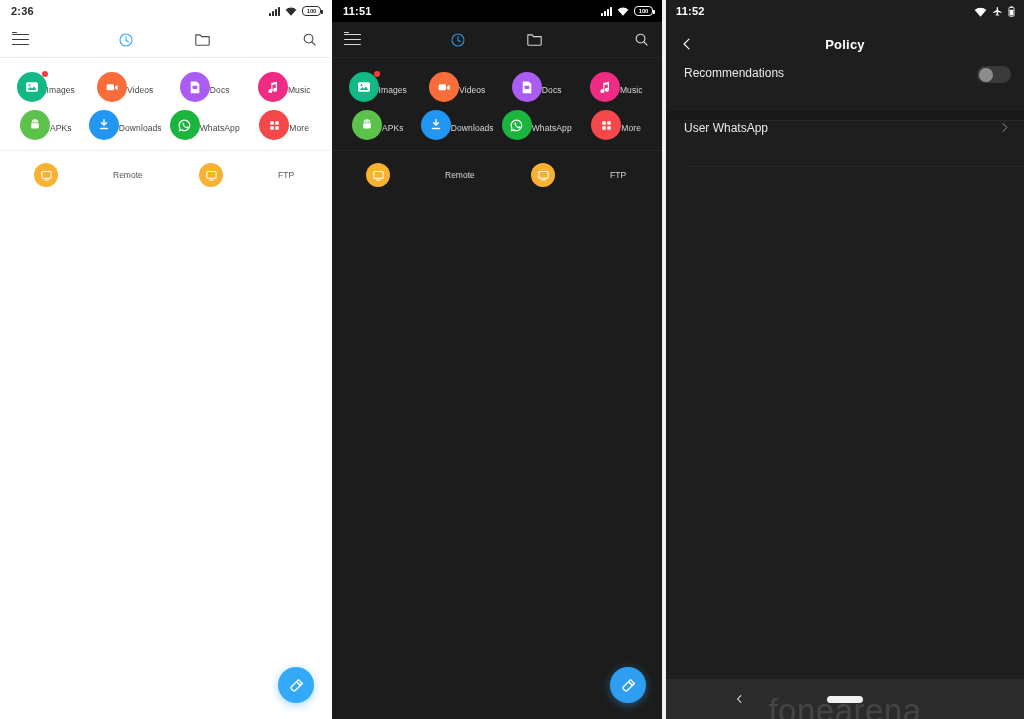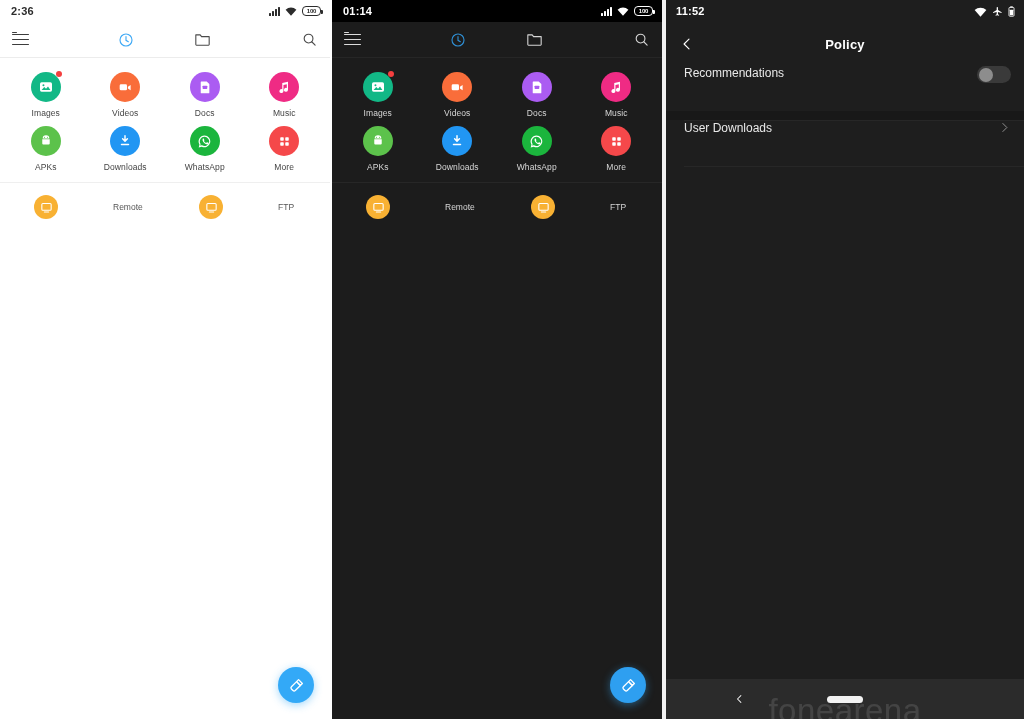--- a/index.html
+++ b/index.html
@@ -102,21 +102,21 @@
   
   .fm-body { position: relative; height: calc(719px - 22px - 36px); }
 
   .cat-grid {
     display: grid;
     grid-template-columns: repeat(4, 1fr);
     padding: 12px 6px 6px 6px;
     row-gap: 6px;
   }
   .cat-cell {
-    display: flex; flex-direction: column; align-items: center;
+    display: flex; align-items: center;
     padding-top: 2px;
     justify-content: center;
   }
   .cat-icon {
     width: 30px; height: 30px; border-radius: 50%;
     display:flex; align-items:center; justify-content:center;
     position: relative;
     color: #ffffff;
   }
   .cat-icon .dot-badge { top:-1px; right:-1px; width:6px; height:6px; border:1px solid transparent; }
@@ -395,21 +395,21 @@
         </svg>
       </div>
     </div>
   </div>
 
   <div class="gap-a"></div>
 
   <div class="panel panel-dark">
 
     <div class="statusbar">
-      <span class="clock">01:14</span>
+      <span class="clock">11:51</span>
       <span class="spacer"></span>
       <span class="sb-icons">
         <span class="ic-signal">
             <i></i>
             <i></i>
             <i></i>
             <i></i>
           </span>
         <svg class="ic-svg" width="12" height="10" viewBox="0 0 24 20" fill="currentColor">
             <path d="M12 19.5 1.2 7.4a16 16 0 0 1 21.6 0L12 19.5z"></path>
@@ -606,21 +606,21 @@
           <span class="knob"></span>
         </span>
       </div>
 
       <div class="ab-sep-thick"></div>
 
 
       <div class="ab-sep-thin"></div>
 
       <div class="ab-row">
-        <span class="rowlabel">User Downloads</span>
+        <span class="rowlabel">User WhatsApp</span>
         <span class="chev">
           <svg width="13" height="13" viewBox="0 0 24 24" fill="none" stroke="currentColor" stroke-width="1.7" stroke-linecap="round" stroke-linejoin="round">
               <path d="M9 4.6 16.4 12 9 19.4"></path>
             </svg>
         </span>
       </div>
 
       <div class="ab-sep-thin"></div>
     </div>
 

